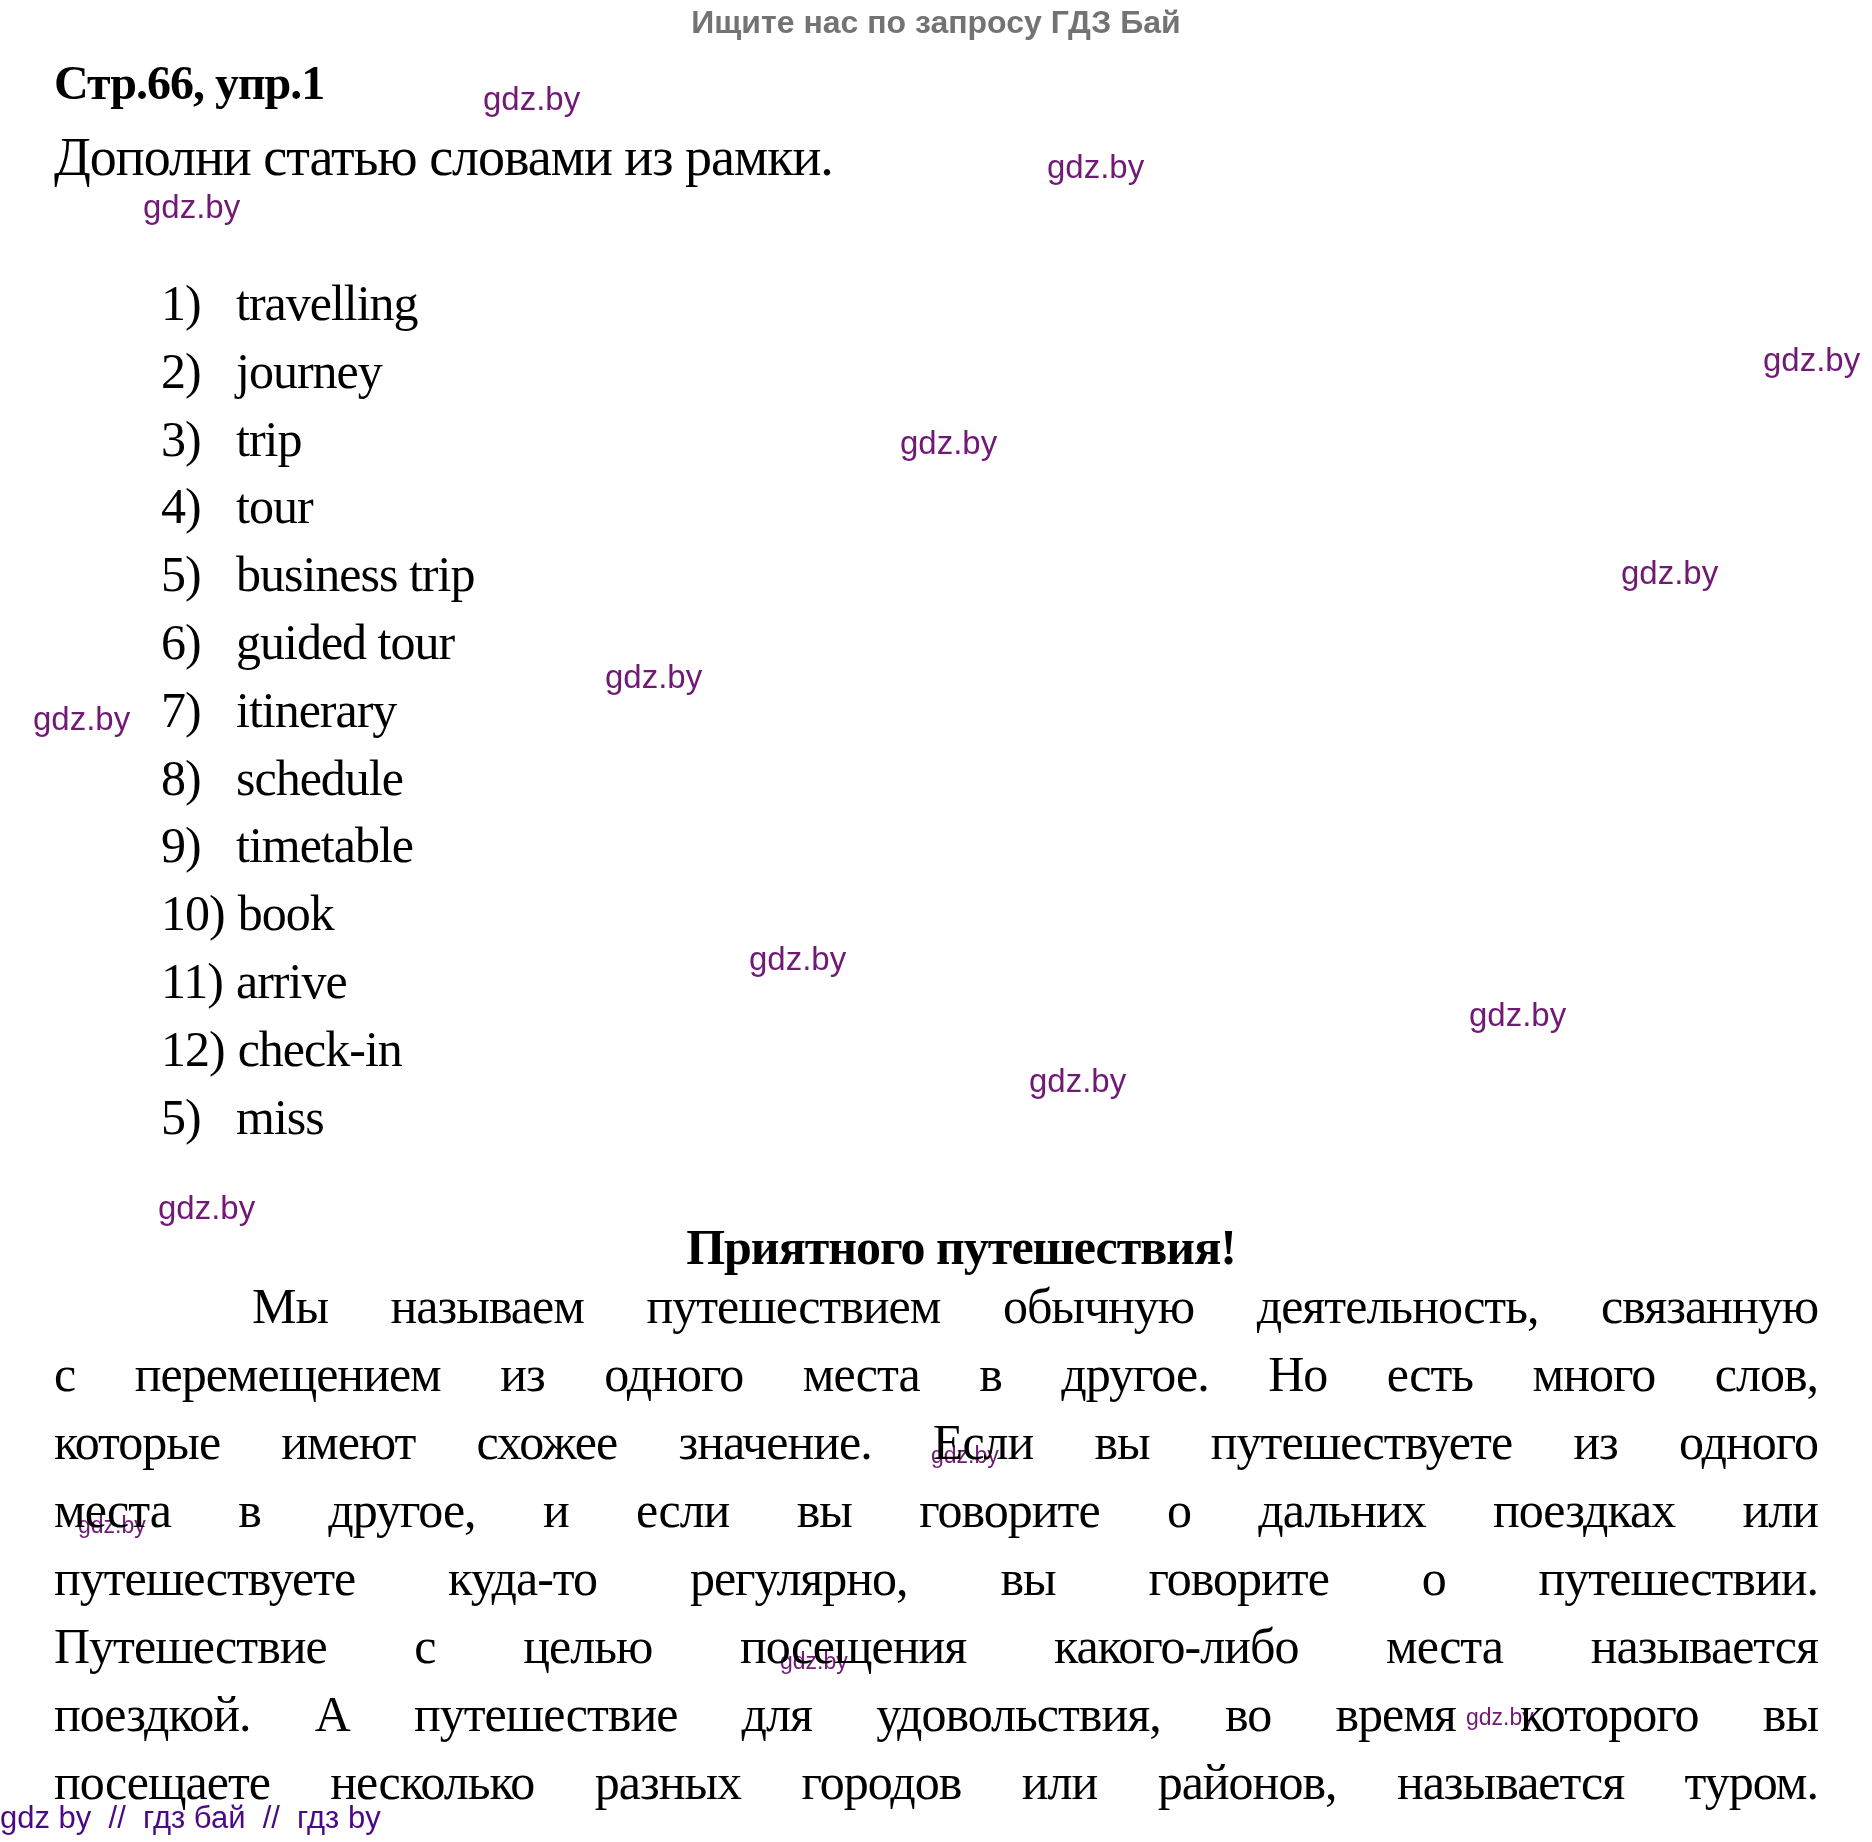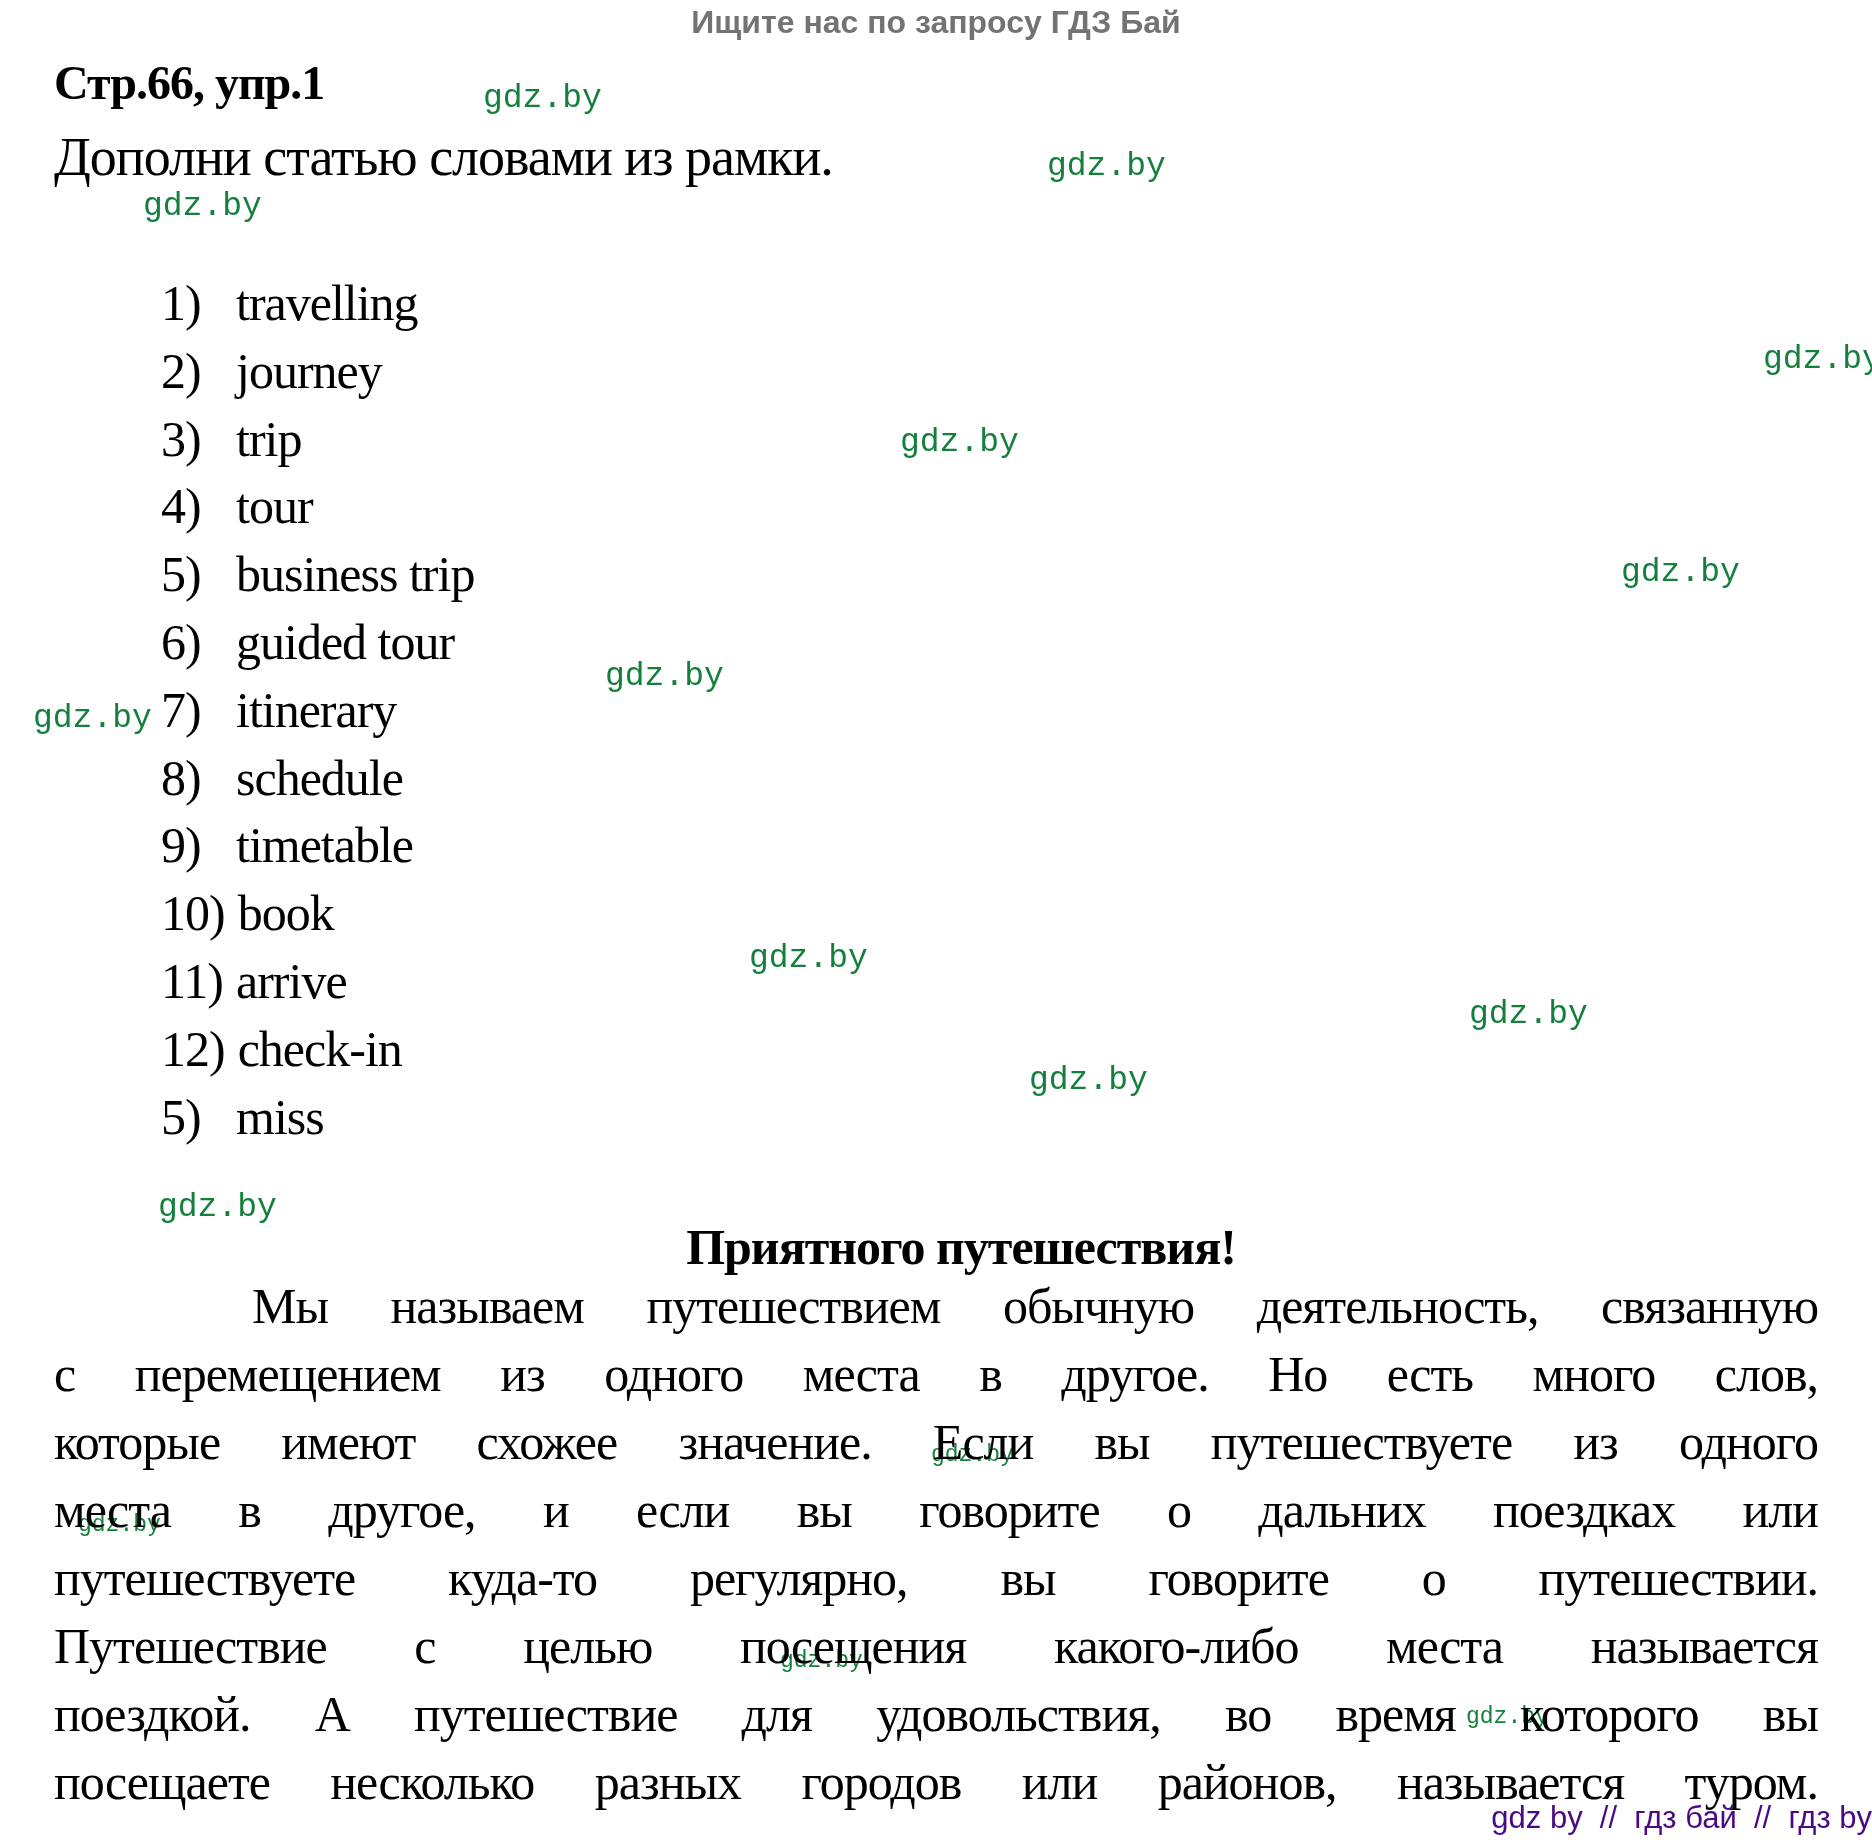--- a/index.html
+++ b/index.html
@@ -34,24 +34,24 @@
     position:absolute;
     left:54px; top:112px;
     font-size:54px;
     font-weight:400;
     line-height:66px;
     letter-spacing:-1px;
     margin-top:12px;
   }
   .wm{
     position:absolute;
-    font-family:Liberation Mono, monospace;
+    font-family:Liberation Sans, sans-serif;
     font-size:33px;
     line-height:33px;
-    color:#15803d;
+    color:#701a75;
     white-space:nowrap;
   }
   .wm-sm{ font-size:23px; line-height:23px; }
   .word-list{
     position:absolute;
     left:145px; top:254px;
     margin:16px; padding:0;
     list-style:none;
     font-size:50px;
     letter-spacing:-1px;
@@ -87,21 +87,21 @@
     font-size:50px;
     letter-spacing:-1px;
     text-align:justify;
     text-align-last:justify;
     white-space:nowrap;
   }
   .pline.first{ text-indent:198px; }
   .site-footer{
     position:absolute;
     left:0; top:1798px; width:100%;
-    text-align:right;
+    text-align:left;
     font-family:"Liberation Sans", sans-serif;
     font-size:31px;
     line-height:40px;
     font-weight:400;
     color:#4a0a85;
     white-space:pre;
   }
 </style>
 </head>
 <body>

